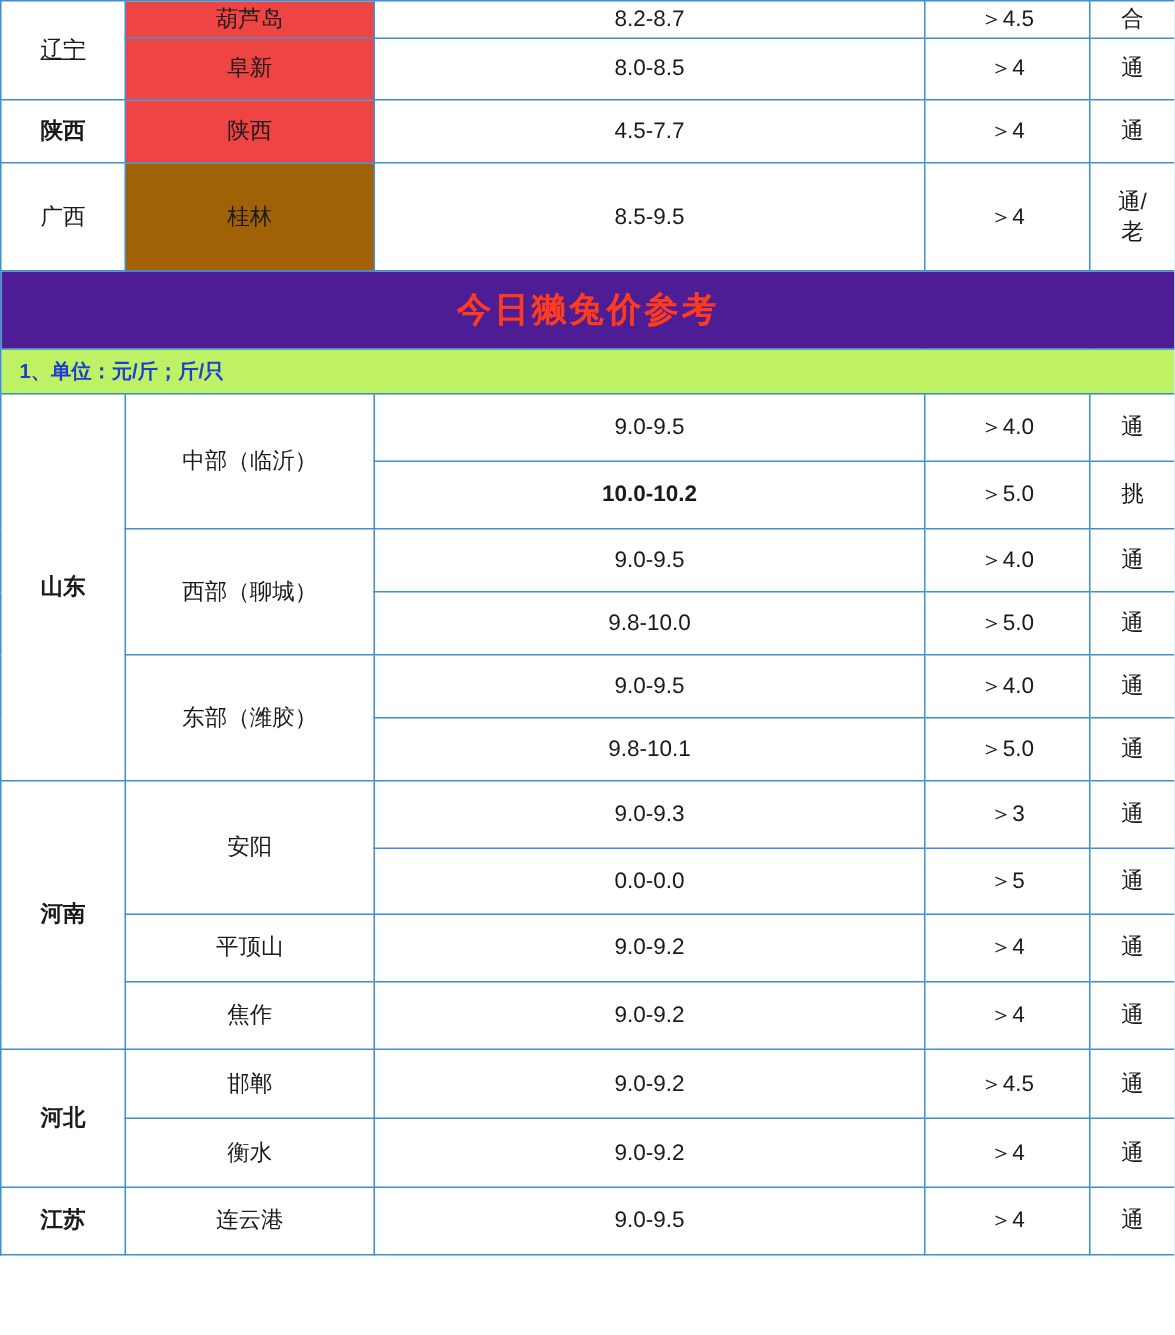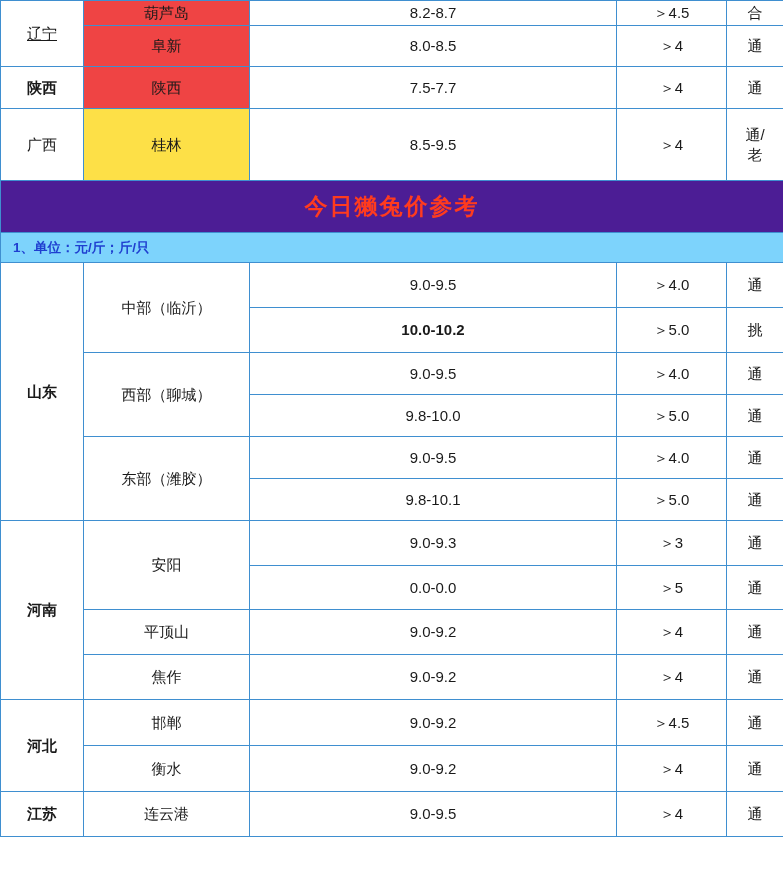--- a/index.html
+++ b/index.html
@@ -45,41 +45,41 @@
     font-weight: normal;
     color: #333;
   }
   td.city-grey-light {
     background: #ef4444;
   }
   td.city-grey-mid {
     background: #ef4444;
   }
   td.city-grey-dark {
-    background: #fde047;
+    background: #a16207;
   }
   td.price { font-size: 15px; }
   td.weight { font-size: 14px; }
   td.grade { font-size: 15px; }
 
   tr.banner-row td {
     background: #4c1d95;
     border: 1px solid #3f8fd0;
     height: 52px;
     padding: 0;
   }
   .banner-title {
     color: #ff3b1e;
     font-weight: bold;
     font-size: 23px;
     letter-spacing: 2px;
     text-align: center;
   }
   tr.unit-row td {
-    background: #7dd3fc;
+    background: #bef264;
     border: 1px solid #3f8fd0;
     height: 30px;
     padding: 0 0 0 12px;
     text-align: left;
   }
   .unit-text {
     color: #1f3fd0;
     font-weight: bold;
     font-size: 13.5px;
     text-align: left;
@@ -110,21 +110,21 @@
       </tr>
       <tr>
         <td class="city-grey-mid" style="height:41px;">阜新</td>
         <td class="price">8.0-8.5</td>
         <td class="weight">＞4</td>
         <td class="grade">通</td>
       </tr>
       <tr>
         <td class="prov" style="height:42px;">陕西</td>
         <td class="city-grey-light">陕西</td>
-        <td class="price">7.5-7.7</td>
+        <td class="price">4.5-7.7</td>
         <td class="weight">＞4</td>
         <td class="grade">通</td>
       </tr>
       <tr>
         <td class="prov prov-light" style="height:72px;">广西</td>
         <td class="city-grey-dark">桂林</td>
         <td class="price">8.5-9.5</td>
         <td class="weight">＞4</td>
         <td class="grade twoline">通/<br>老</td>
       </tr>

